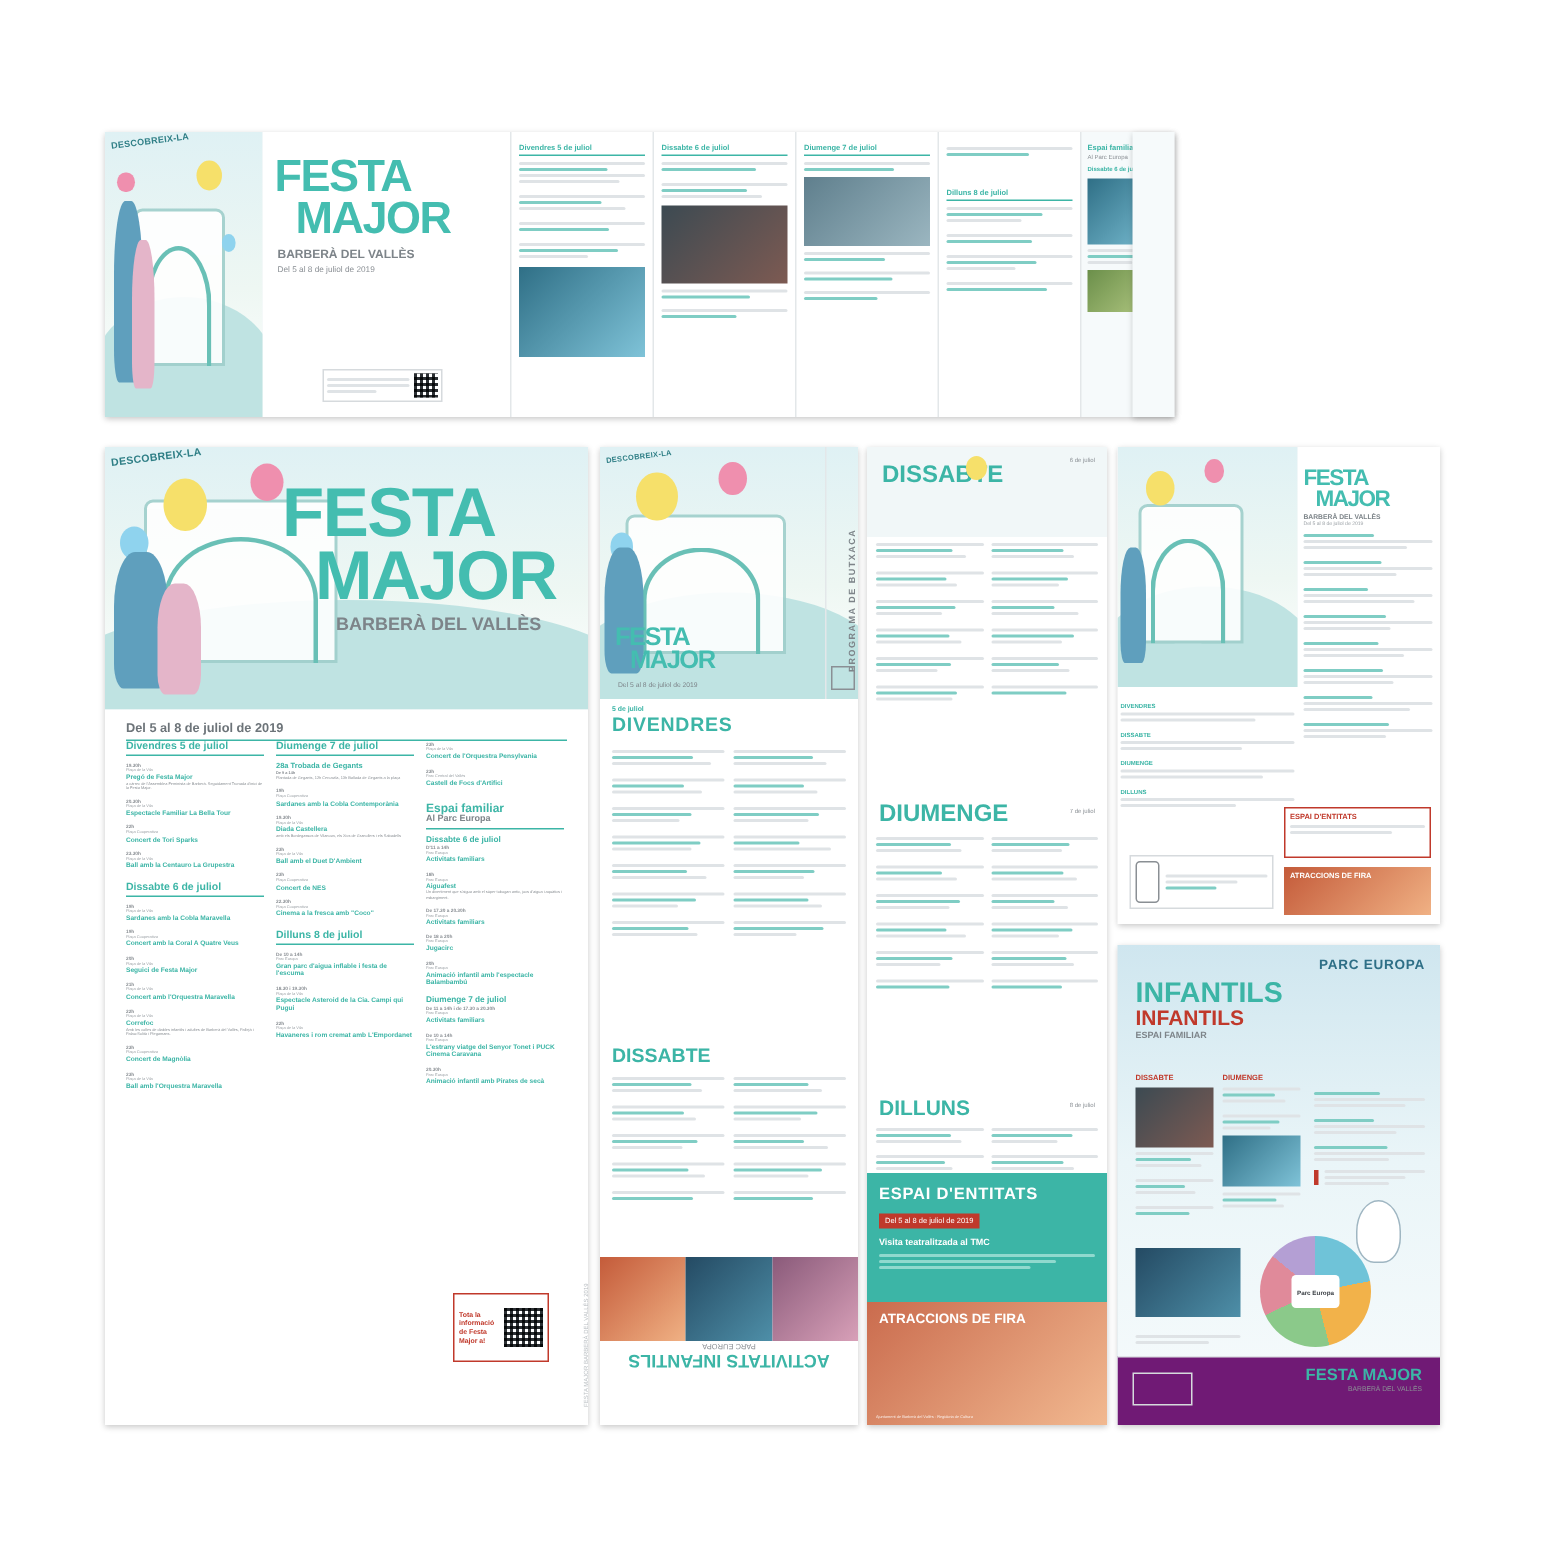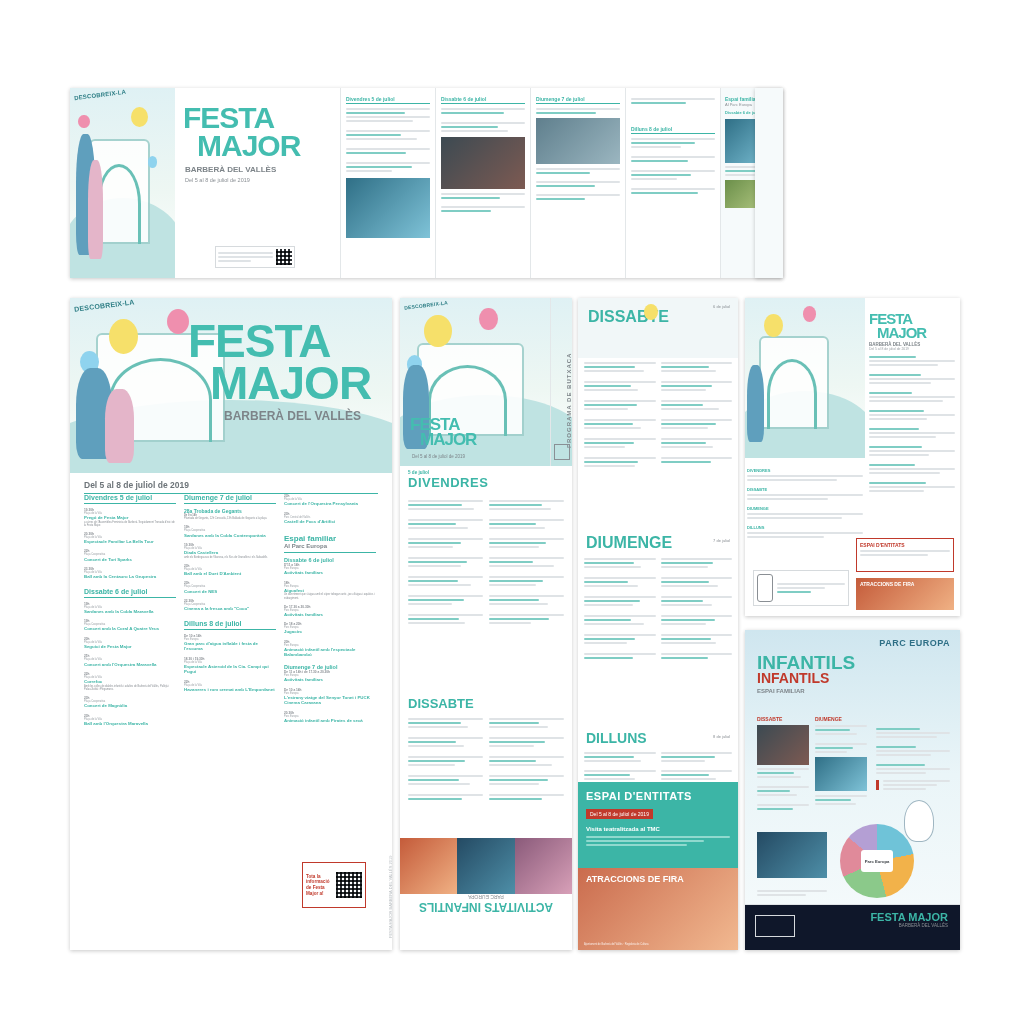--- a/index.html
+++ b/index.html
@@ -968,21 +968,21 @@
     </div>
 
     <div class="photo p-f" style="position:absolute; left:12px; bottom:72px; width:70px; height:46px;"></div>
     <div style="position:absolute; left:12px; bottom:52px; width:70px;">
       <div class="xtiny">
           <div class="ln s"></div>
           <div class="ln s" style="width:70%"></div>
         </div>
     </div>
 
-    <div style="position:absolute; left:0; bottom:0; width:215px; height:46px; background:#0f172a; border-top:1px solid #dfe3e6;">
+    <div style="position:absolute; left:0; bottom:0; width:215px; height:46px; background:#701a75; border-top:1px solid #dfe3e6;">
       <div style="position:absolute; right:12px; top:6px; text-align:right;">
         <div style="font-size:11px; font-weight:bold; color:#3cb5a6;">FESTA MAJOR</div>
         <div style="font-size:4.5px; color:#8a8f94;">BARBERÀ DEL VALLÈS</div>
       </div>
       <div style="position:absolute; left:10px; top:10px; width:40px; height:22px; border:1px solid #d6dadd;"></div>
     </div>
   </div>
 
 </div>
 

